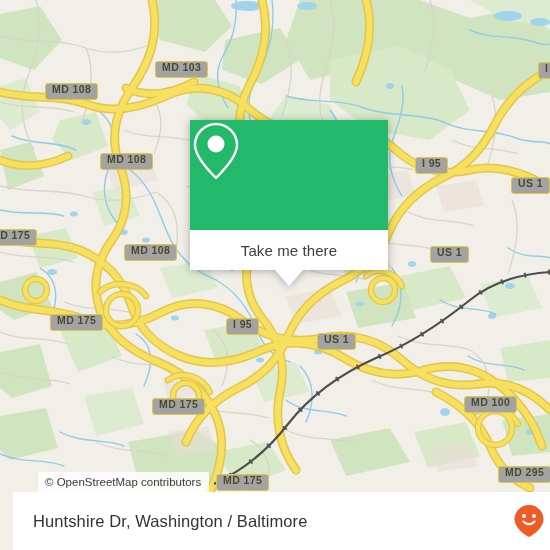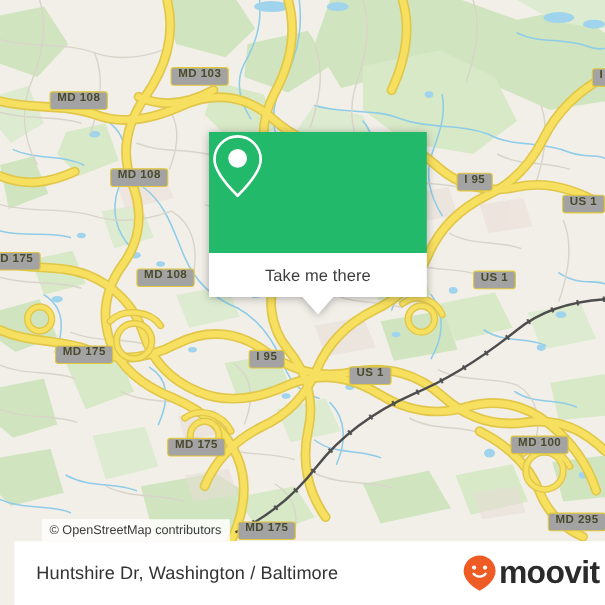--- a/index.html
+++ b/index.html
@@ -342,17 +342,16 @@
 
   <div id="bottombar">
     <span id="place-name">Huntshire Dr, Washington / Baltimore</span>
     <div id="brand">
       <svg width="32" height="34" viewBox="0 0 32 34">
         <path d="M16 1 C8 1 1.5 7.4 1.5 15.3 C1.5 22.5 9 29.5 16 33 C23 29.5 30.5 22.5 30.5 15.3 C30.5 7.4 24 1 16 1 Z" fill="#ef5b25"></path>
         <circle cx="11" cy="12" r="1.9" fill="#ffffff"></circle>
         <circle cx="21" cy="12" r="1.9" fill="#ffffff"></circle>
         <path d="M10.5 17.5 C12.8 21 19.2 21 21.5 17.5" fill="none" stroke="#ffffff" stroke-width="2.1" stroke-linecap="round"></path>
       </svg>
-      <span id="brand-text">moovit</span>
     </div>
   </div>
 
 </div>
 
 </body></html>

